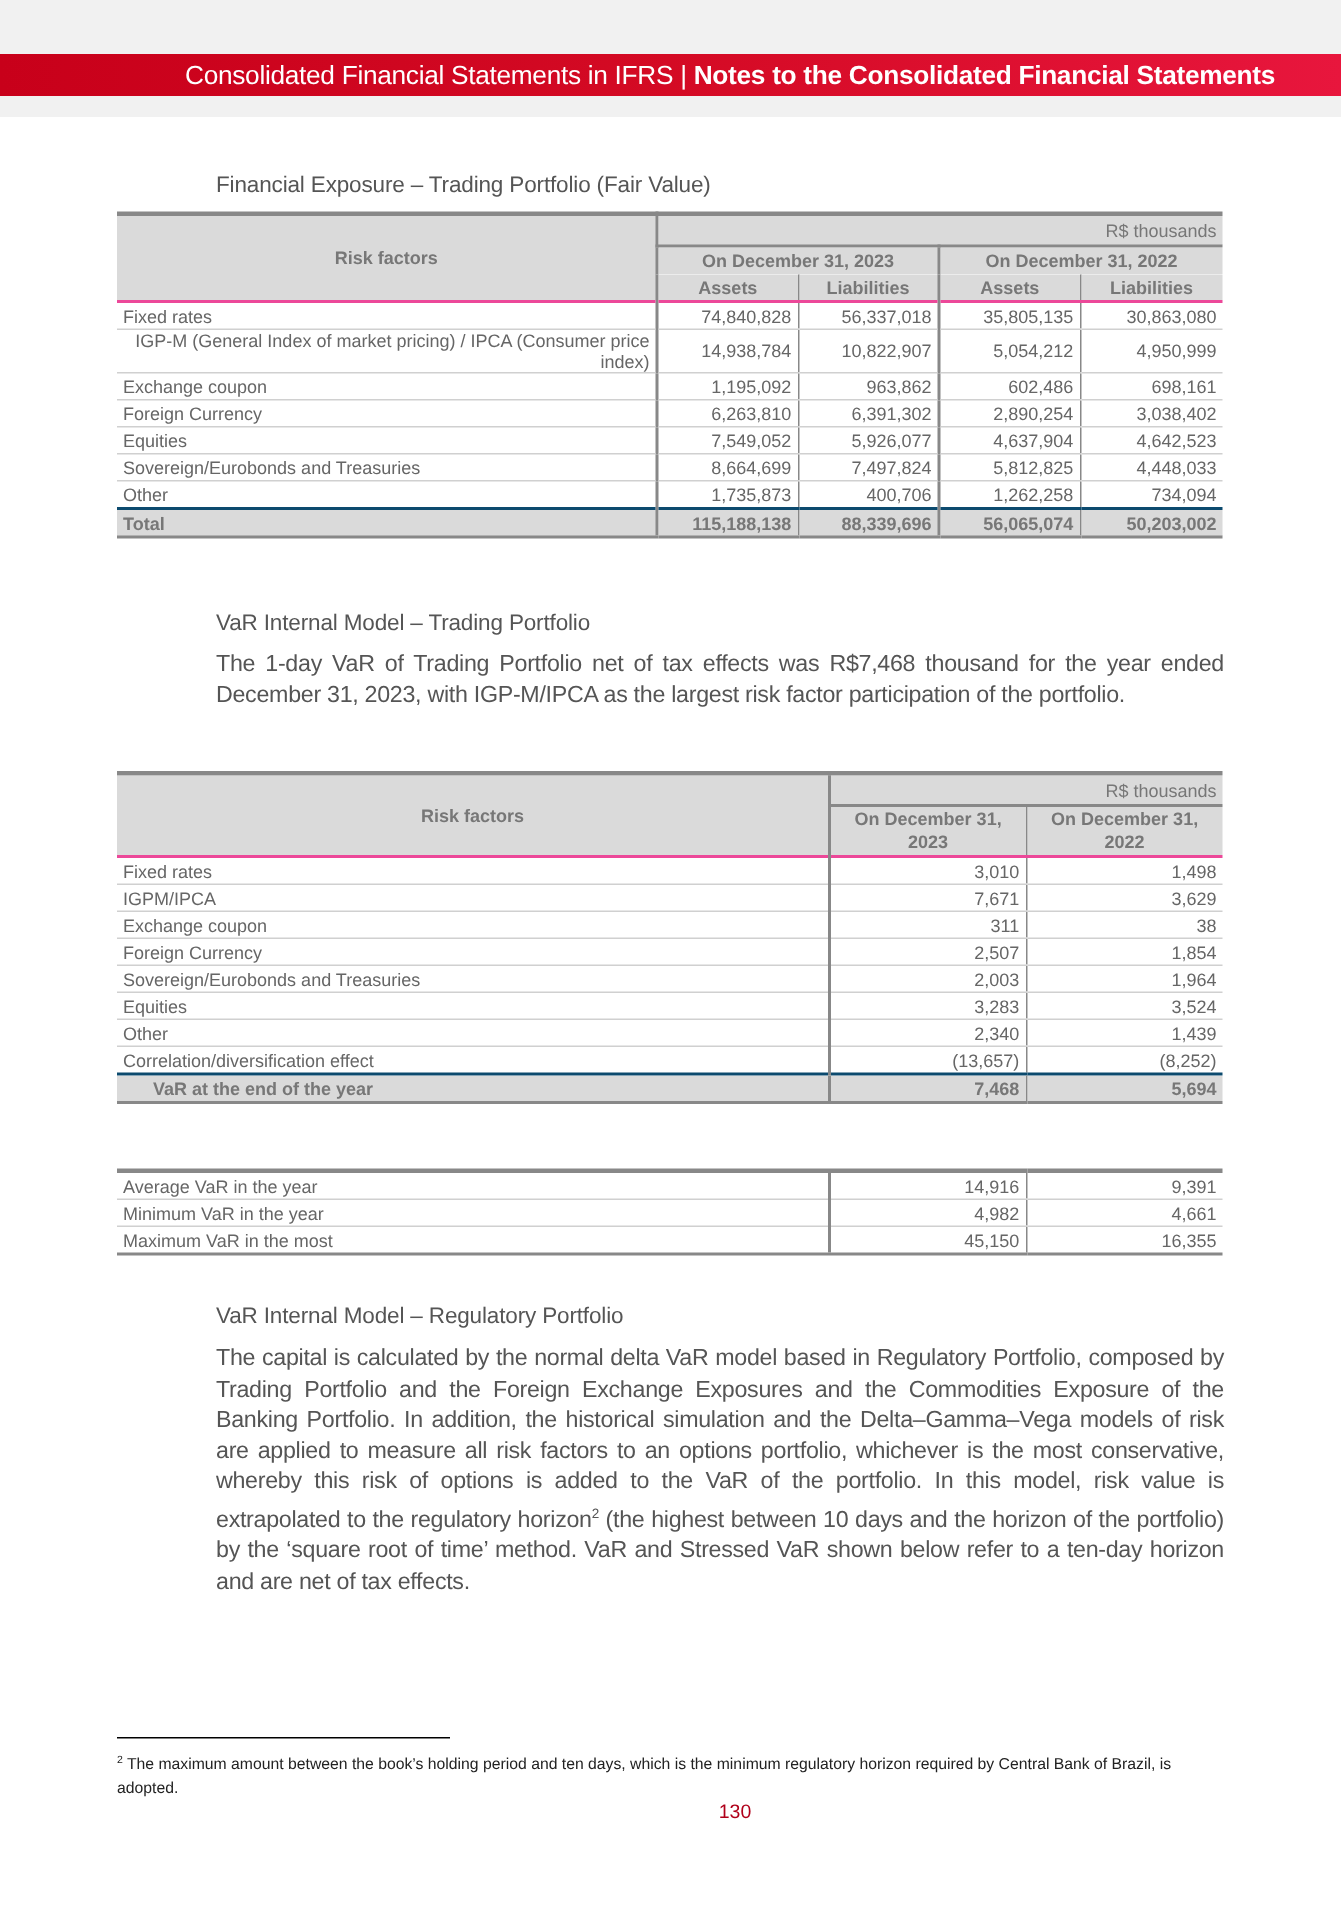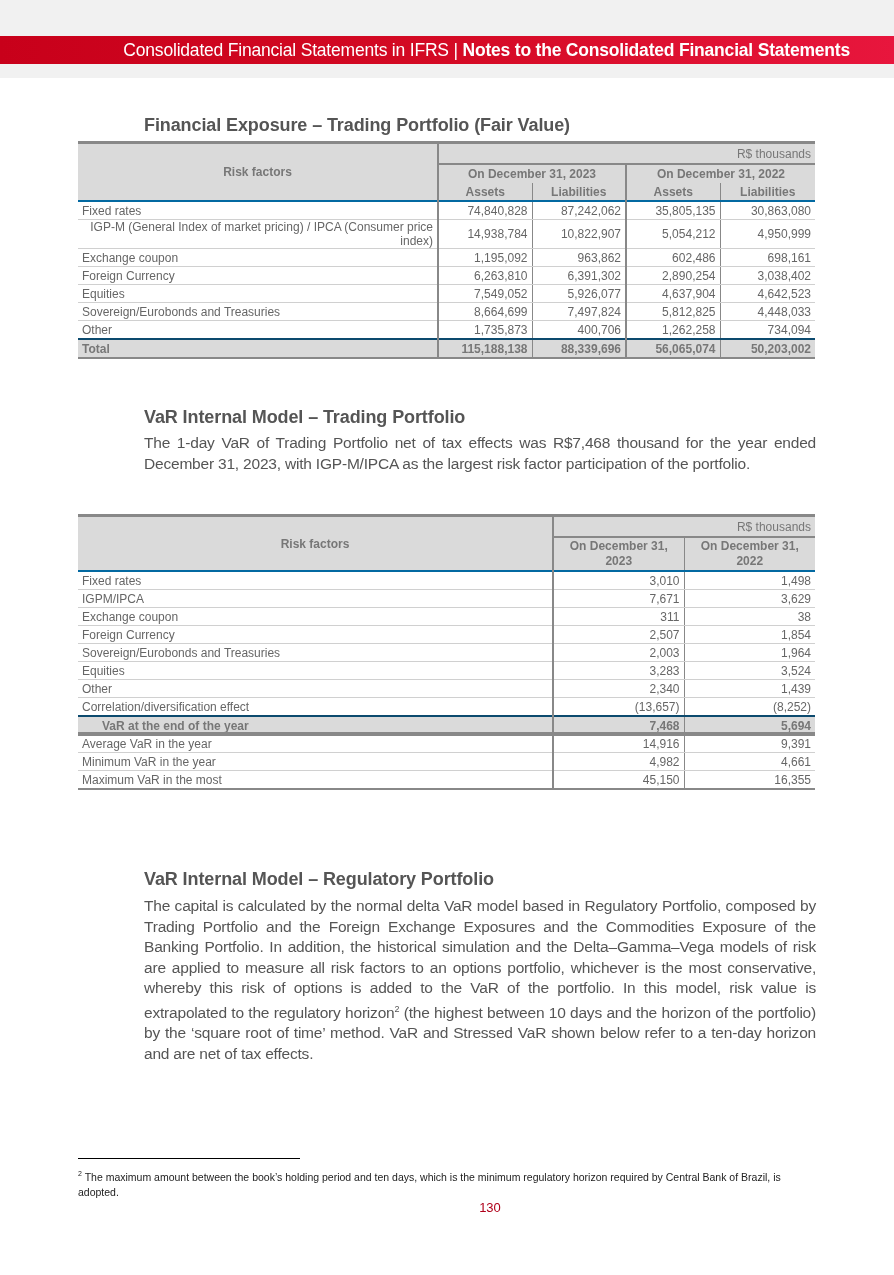--- a/index.html
+++ b/index.html
@@ -10,40 +10,40 @@
   .top-band { position: absolute; left: 0; top: 0; width: 894px; height: 36px; background: #f1f1f1; }
   .header-bar {
     position: absolute; left: 0; top: 36px; width: 894px; height: 28px;
     background: linear-gradient(90deg, #c8001a 0%, #d40a24 50%, #e8163d 100%);
     color: #fff; font-size: 17.5px; line-height: 28px; text-align: right; padding-right: 44px; box-sizing: border-box;
     letter-spacing: -0.2px; white-space: nowrap;
   }
   .header-bar .bold { font-weight: bold; }
   .sub-band { position: absolute; left: 0; top: 64px; width: 894px; height: 14px; background: #f1f1f1; }
 
-  .section-title { position: absolute; left: 144px; font-weight: bold; font-size: 18px; color: #555; letter-spacing: -0.1px; }
+  .section-title { position: absolute; left: 144px; font-weight: normal; font-size: 15px; color: #555; letter-spacing: -0.1px; }
   .para { position: absolute; left: 144px; width: 672px; font-size: 15.5px; line-height: 20.5px; color: #555; text-align: justify; letter-spacing: -0.2px; }
   .para sup { font-size: 9px; }
 
   table { border-collapse: collapse; position: absolute; font-size: 12px; color: #666; table-layout: fixed; }
   td, th { padding: 0 4px; white-space: nowrap; overflow: hidden; }
   th { font-weight: bold; color: #777; }
   .hdr { background: #dadada; }
   .unit { text-align: right; font-weight: normal; color: #777; }
   .num { text-align: right; }
   .rowline td { border-bottom: 1px solid #d0d0d0; }
   .bL { border-left: 2px solid #888; }
   .bl { border-left: 1px solid #888; }
   .total td { background: #dadada; font-weight: bold; color: #777; border-top: 2px solid #0c4a6e; border-bottom: 2px solid #888; }
   .topline { border-top: 3px solid #888; }
-  .midline { border-bottom: 2px solid #0369a1; padding-left: 24px; }
+  .midline { border-bottom: 2px solid #ec4899; padding-left: 24px; }
 
   #t1 { left: 78px; top: 141px; width: 737px; }
   #t2 { left: 78px; top: 514px; width: 737px; }
-  #t3 { left: 78px; top: 732px; width: 737px; }
+  #t3 { left: 78px; top: 779px; width: 737px; }
 
   .fn-rule { position: absolute; left: 78px; top: 1158px; width: 222px; height: 1px; background: #000; }
   .footnote { position: absolute; left: 78px; top: 1166px; width: 720px; font-size: 10.5px; line-height: 15px; color: #222; }
   .footnote sup { font-size: 7px; }
   .page-num { position: absolute; left: 0; width: 980px; top: 1200px; text-align: center; font-size: 13px; color: #b0001a; }
 </style>
 </head>
 <body>
 
 <div class="top-band"></div>
@@ -75,21 +75,21 @@
     <th class="bL" style="height:17px;">Assets</th>
     <th class="bl">Liabilities</th>
     <th class="bL">Assets</th>
     <th class="bl">Liabilities</th>
   </tr>
   </tbody>
     <tbody id="t1-body">
       <tr class="rowline">
         <td style="white-space: normal; line-height: 14px; height: 17px;">Fixed rates</td>
         <td class="num bL">74,840,828</td>
-        <td class="num bl">87,242,062</td>
+        <td class="num bl">56,337,018</td>
         <td class="num bL">35,805,135</td>
         <td class="num bl">30,863,080</td>
       </tr>
       <tr class="rowline">
         <td style="white-space: normal; line-height: 14px; height: 17px; text-align: right;">IGP-M (General Index of market pricing) / IPCA (Consumer price index)</td>
         <td class="num bL">14,938,784</td>
         <td class="num bl">10,822,907</td>
         <td class="num bL">5,054,212</td>
         <td class="num bl">4,950,999</td>
       </tr>

